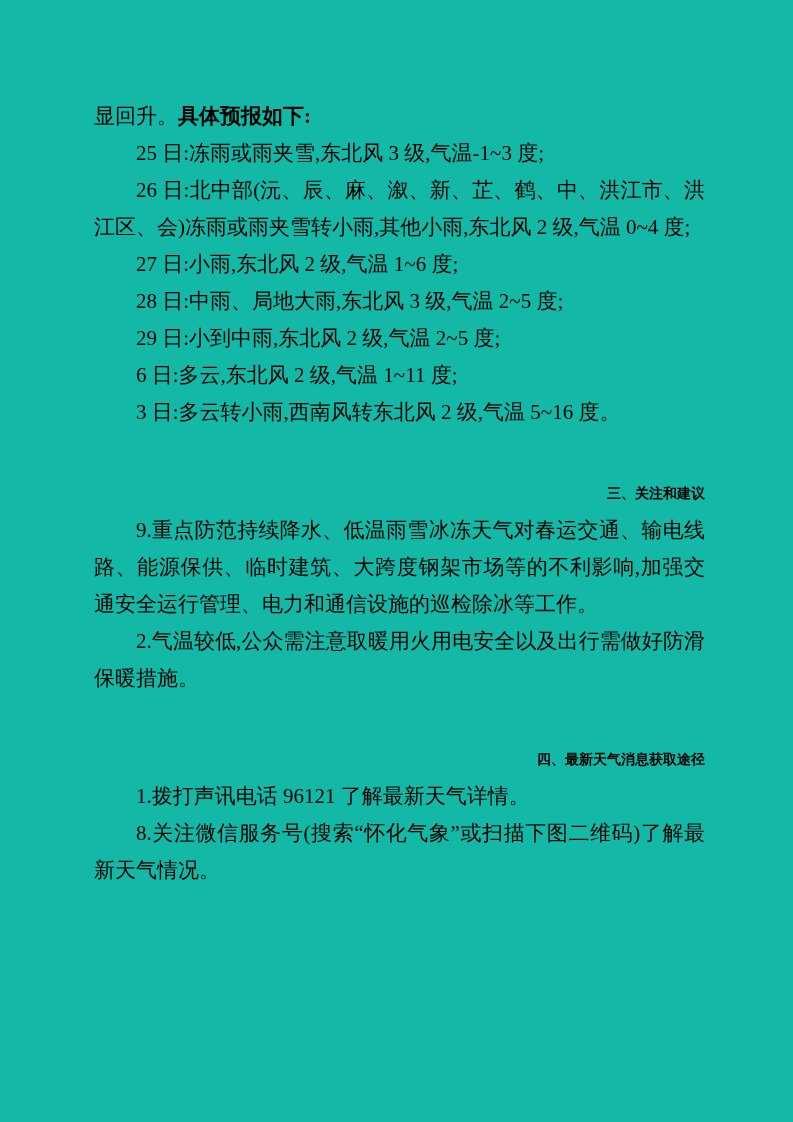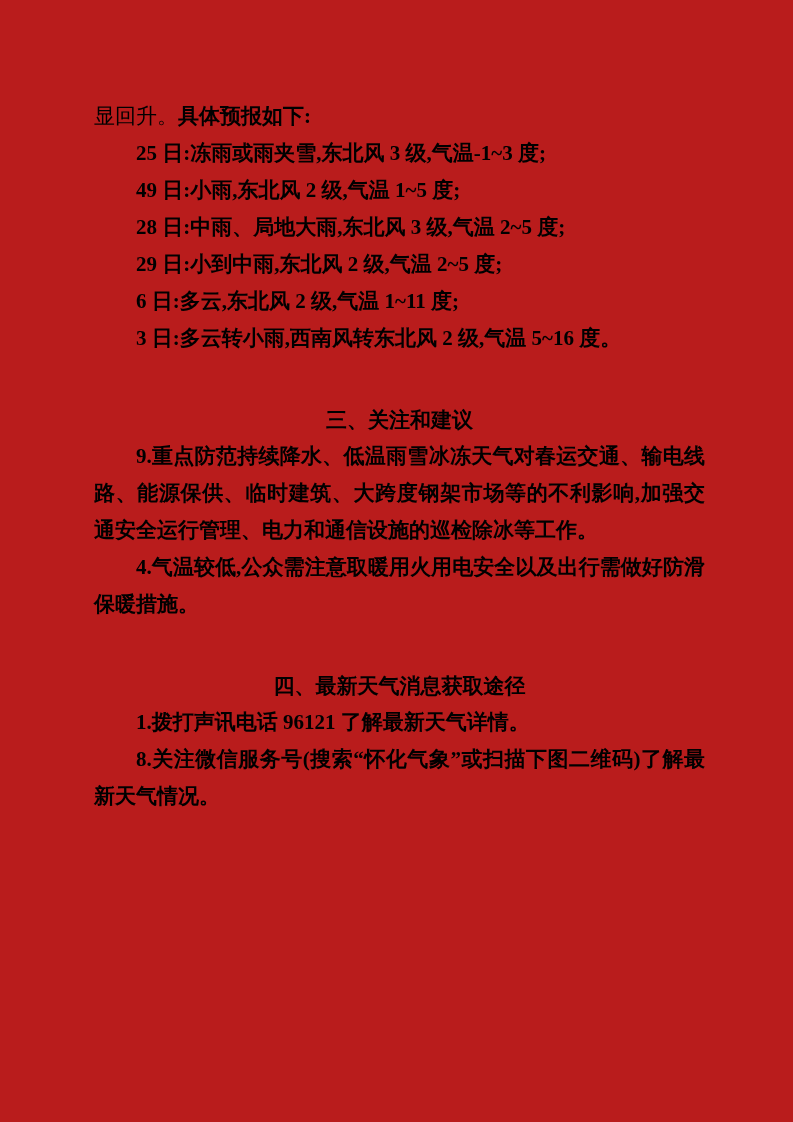--- a/index.html
+++ b/index.html
@@ -4,66 +4,66 @@
 <style>
   html, body {
     margin: 0;
     padding: 0;
     background: #ffffff;
   }
   .page {
     position: relative;
     width: 793px;
     height: 1122px;
-    background: #b91c1c;
+    background: #14b8a6;
     box-sizing: border-box;
     padding: 98px 88px 0 94px;
     color: #000000;
     font-family: "Liberation Serif", "DejaVu Serif", serif;
     font-size: 21px;
     line-height: 37px;
     overflow: hidden;
   }
   p {
     margin: 0;
     padding: 0;
     text-align: justify;
   }
   .indent {
     text-indent: 42px;
-    font-weight: bold;
   }
   .bold-run {
     font-weight: bold;
   }
   .heading {
     margin: 44px 0 0 0;
     padding: 0;
     font-family: "Liberation Sans", "DejaVu Sans", sans-serif;
     font-weight: bold;
-    font-size: 21px;
+    font-size: 14px;
     line-height: 37px;
-    text-align: center;
+    text-align: right;
   }
 </style>
 </head>
 <body>
 
 <div class="page">
 
   <p class="body-text"><span>显回升。</span><span class="bold-run">具体预报如下:</span></p>
 
   <p class="indent">25 日:冻雨或雨夹雪,东北风 3 级,气温-1~3 度;</p>
-  <p class="indent">49 日:小雨,东北风 2 级,气温 1~5 度;</p>
+  <p class="indent">26 日:北中部(沅、辰、麻、溆、新、芷、鹤、中、洪江市、洪江区、会)冻雨或雨夹雪转小雨,其他小雨,东北风 2 级,气温 0~4 度;</p>
+  <p class="indent">27 日:小雨,东北风 2 级,气温 1~6 度;</p>
   <p class="indent">28 日:中雨、局地大雨,东北风 3 级,气温 2~5 度;</p>
   <p class="indent">29 日:小到中雨,东北风 2 级,气温 2~5 度;</p>
   <p class="indent">6 日:多云,东北风 2 级,气温 1~11 度;</p>
   <p class="indent">3 日:多云转小雨,西南风转东北风 2 级,气温 5~16 度。</p>
 
   <h2 class="heading">三、关注和建议</h2>
   <p class="indent">9.重点防范持续降水、低温雨雪冰冻天气对春运交通、输电线路、能源保供、临时建筑、大跨度钢架市场等的不利影响,加强交通安全运行管理、电力和通信设施的巡检除冰等工作。</p>
-  <p class="indent">4.气温较低,公众需注意取暖用火用电安全以及出行需做好防滑保暖措施。</p>
+  <p class="indent">2.气温较低,公众需注意取暖用火用电安全以及出行需做好防滑保暖措施。</p>
 
   <h2 class="heading">四、最新天气消息获取途径</h2>
   <p class="indent">1.拨打声讯电话 96121 了解最新天气详情。</p>
   <p class="indent">8.关注微信服务号(搜索“怀化气象”或扫描下图二维码)了解最新天气情况。</p>
 
 </div>
 
 </body></html>

